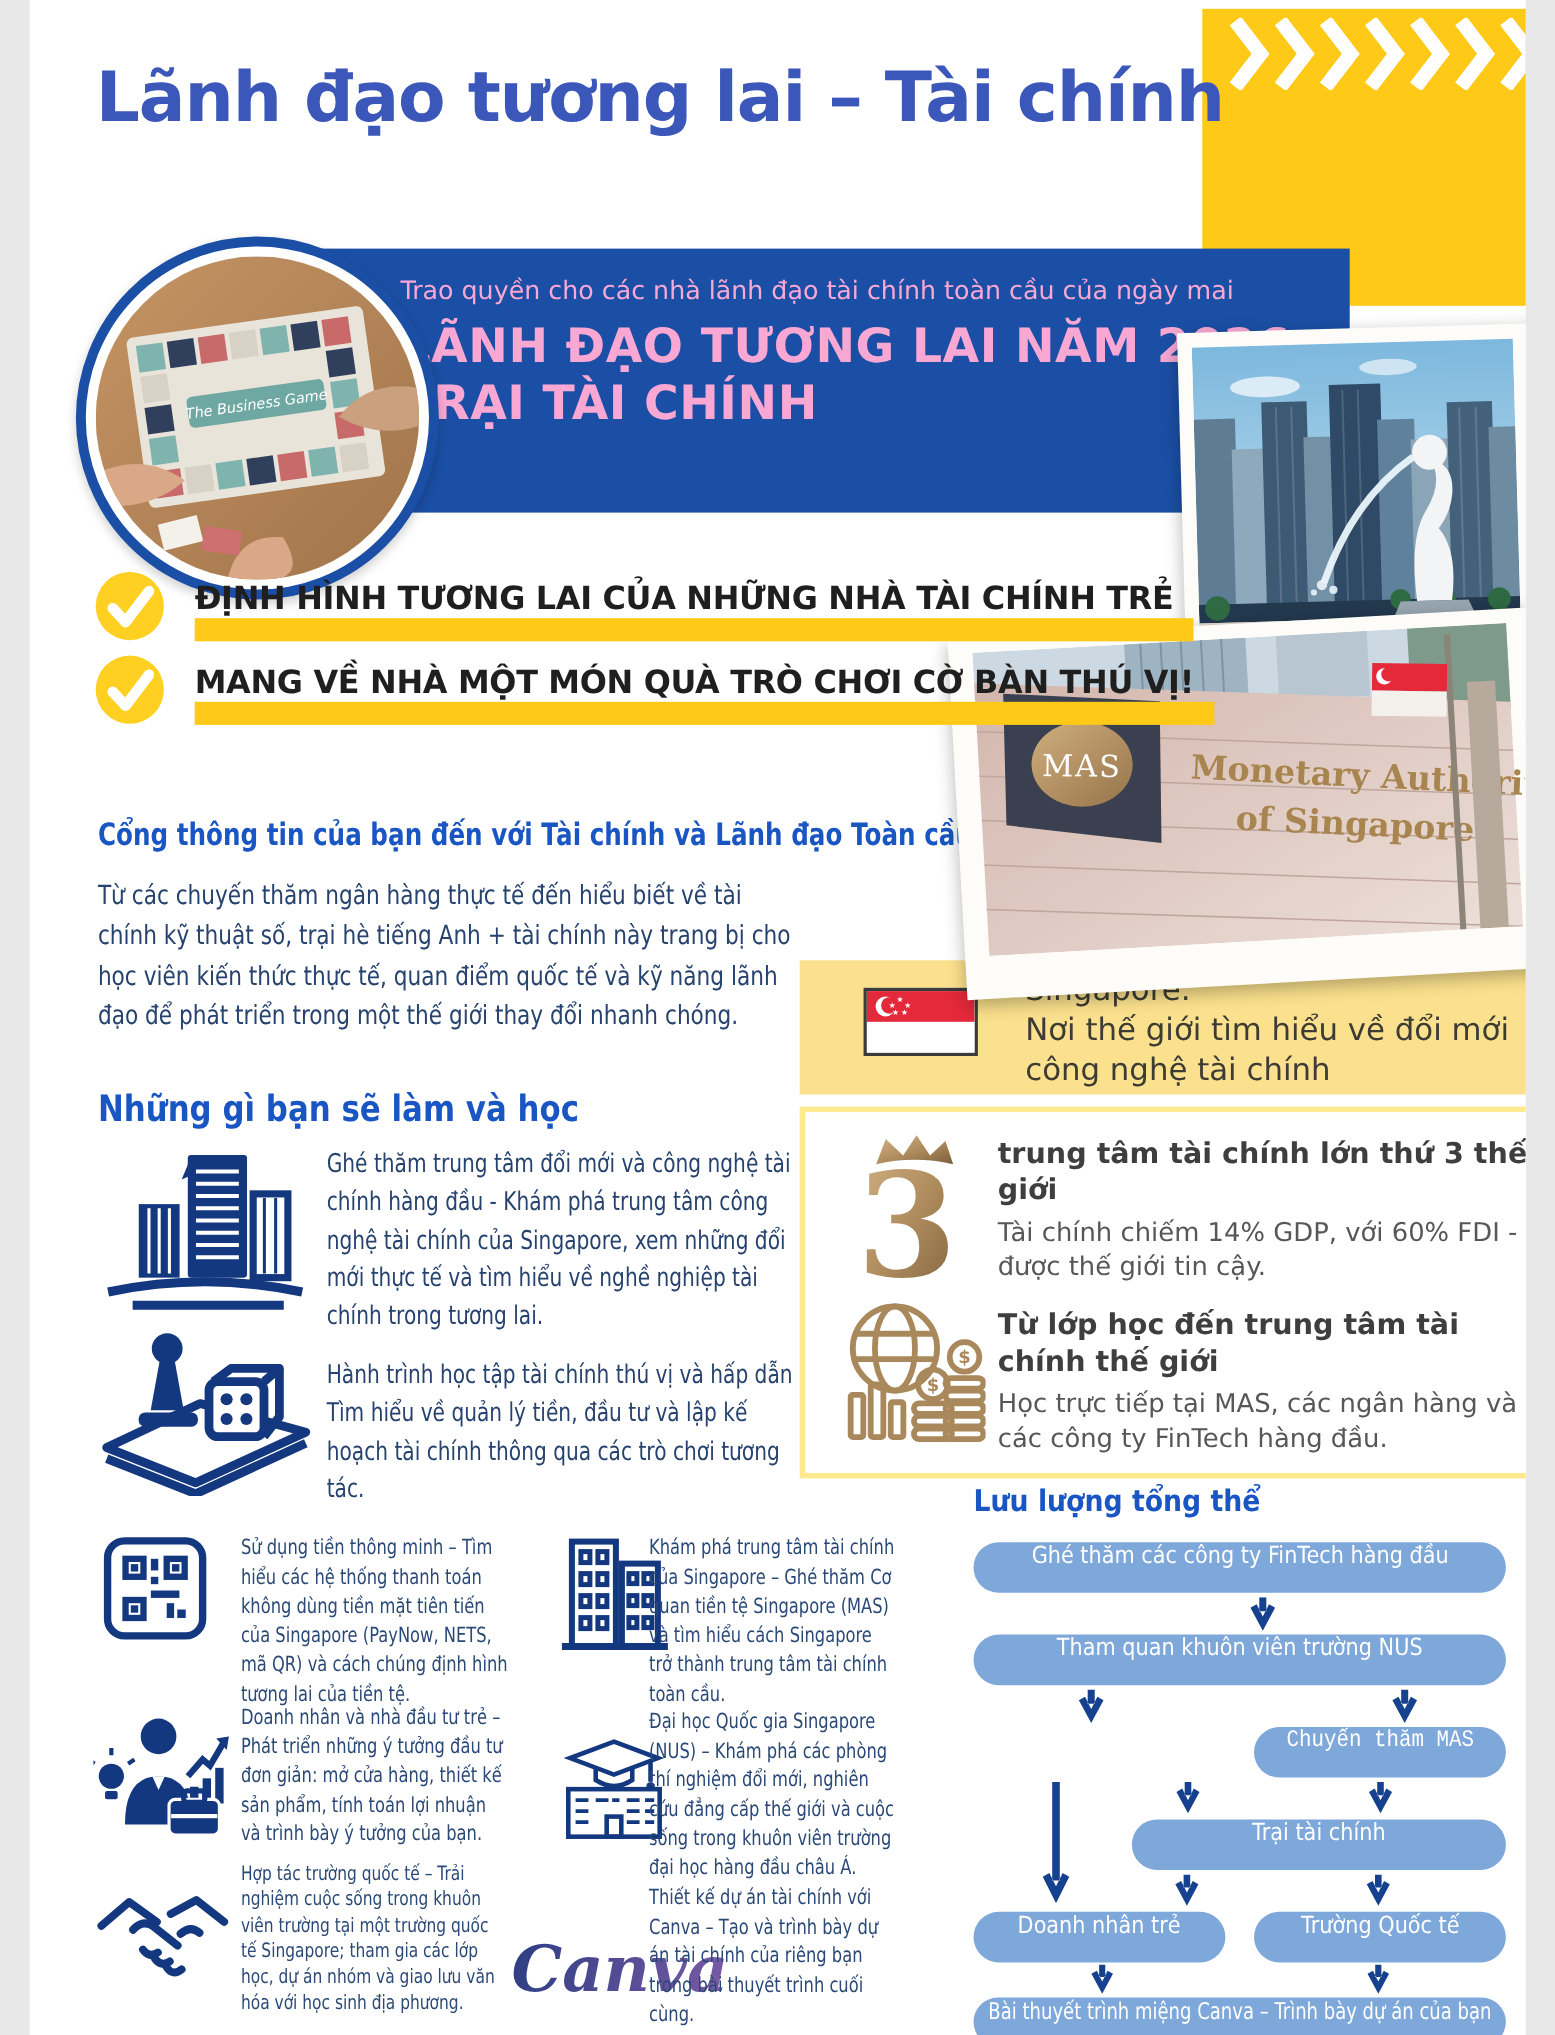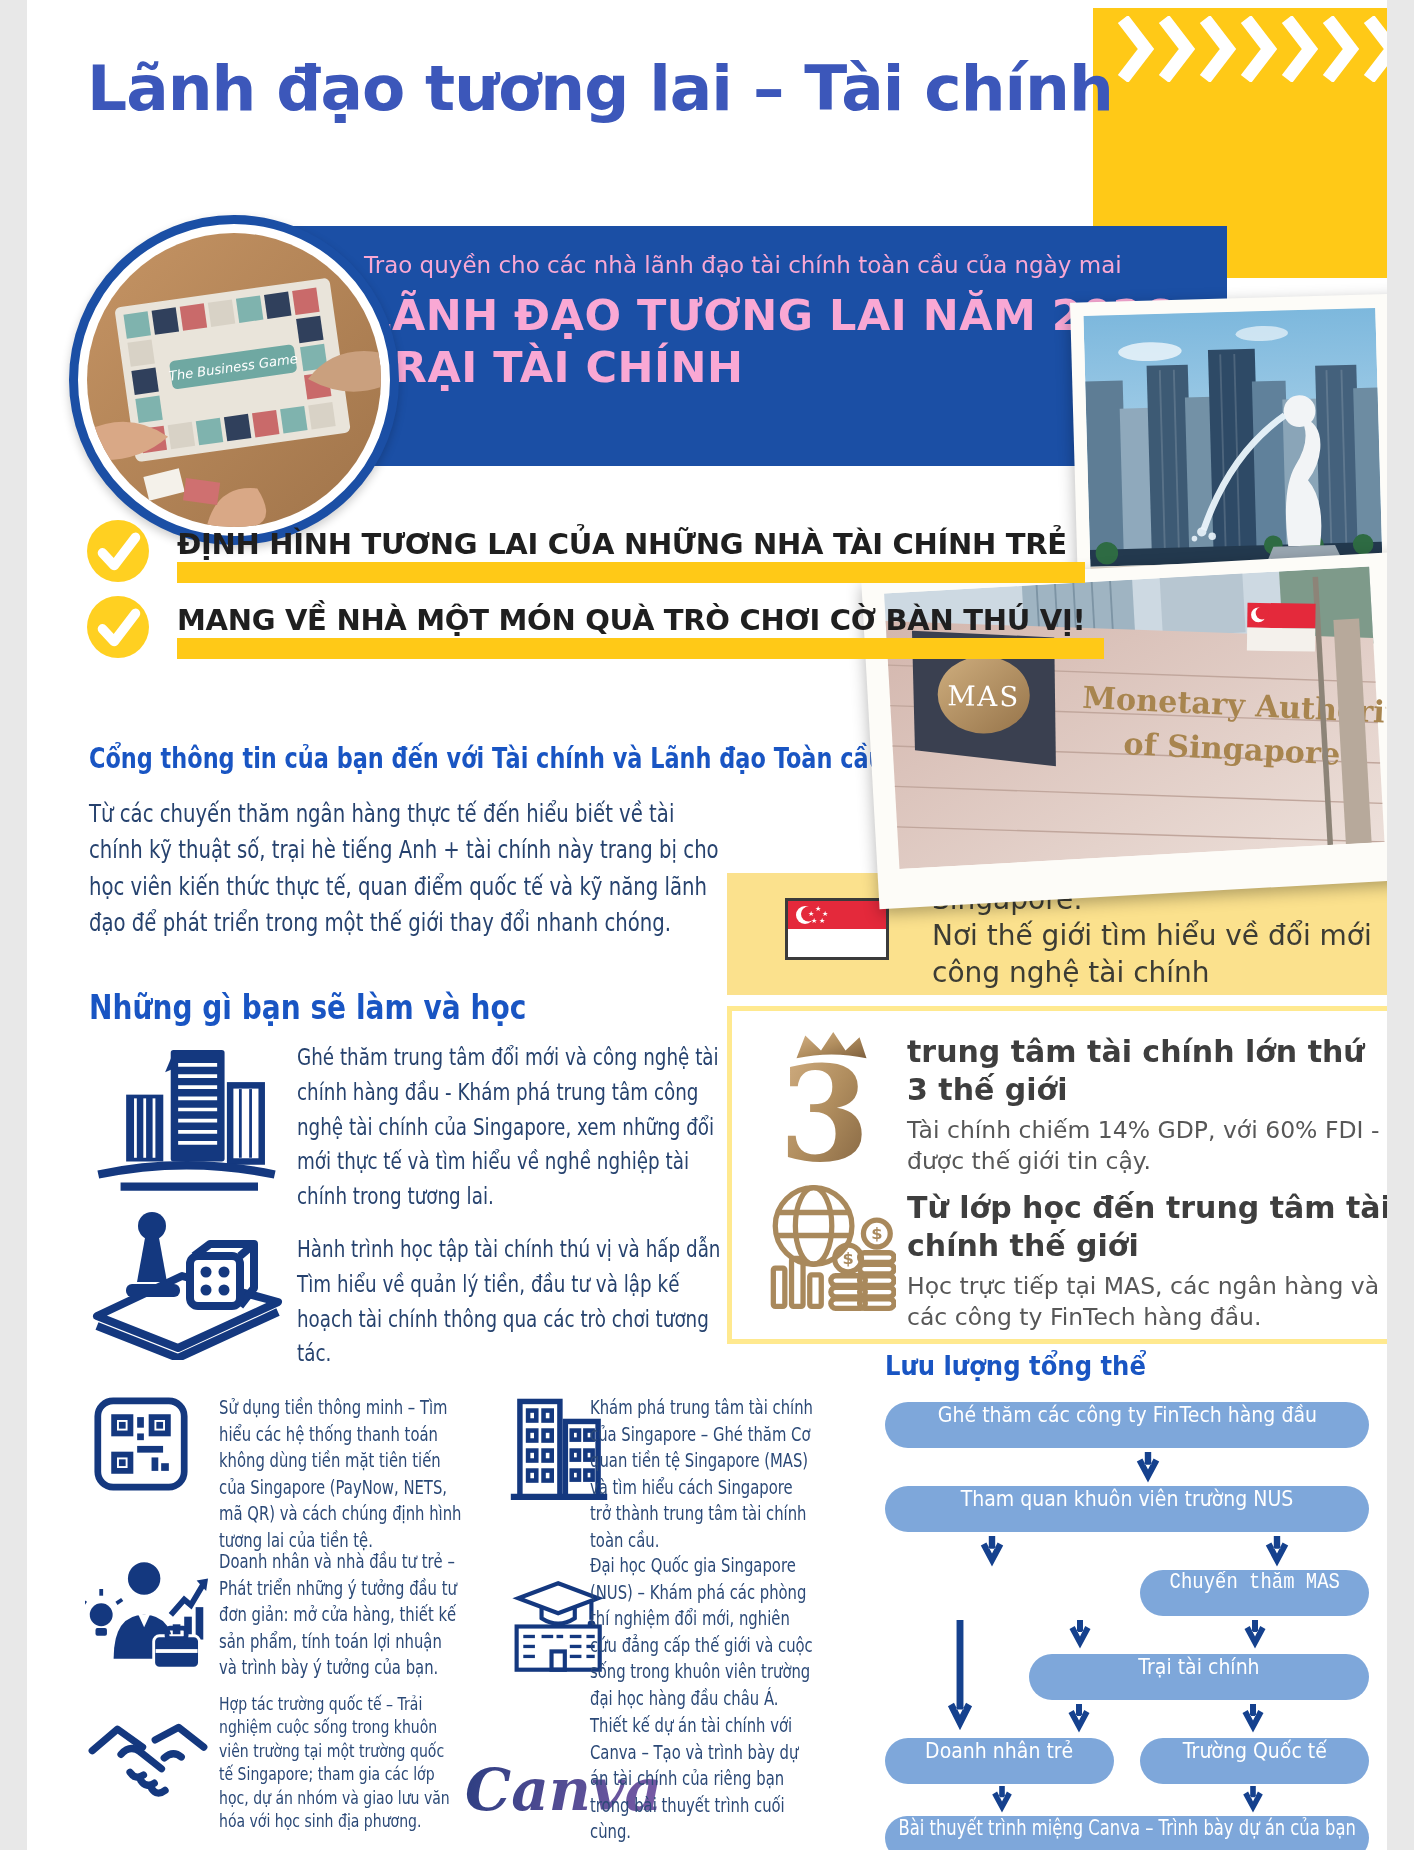--- a/index.html
+++ b/index.html
@@ -36,21 +36,21 @@
   .act-head{left:62px;top:988px;font-size:33px;transform:scaleX(.85);}
   .act-text{position:absolute;width:565px;font-size:23.5px;line-height:1.48;color:#26426e;
             transform:scaleX(.78);transform-origin:0 0;}
   .icon-abs{position:absolute;}
   
   .sg-box{position:absolute;left:700px;top:873px;width:700px;height:122px;background:#fbe18d;z-index:4;}
   .sg-flag{position:absolute;left:58px;top:25px;width:104px;height:62px;border:3px solid #3b3b3b;box-sizing:border-box;background:#fff;}
   .sg-text{position:absolute;left:205px;top:9px;width:480px;font-size:28px;line-height:1.3;color:#3c3c34;}
   .stats-box{position:absolute;left:700px;top:1006px;width:700px;height:338px;background:#fff;border:5px solid #ffe98f;
              box-sizing:border-box;z-index:4;}
-  .stat-title{font-size:30px;font-weight:bold;color:#3e3e3e;line-height:1.25;}
+  .stat-title{font-size:26px;font-weight:bold;color:#3e3e3e;line-height:1.25;}
   .stat-body{margin-top:7px;font-size:23.5px;color:#575757;line-height:1.32;}
   .stat-text{position:absolute;left:175px;width:485px;}
   
   .flow{position:absolute;left:845px;top:1346px;width:553px;height:504px;z-index:6;}
   .flow-title{position:absolute;left:13px;top:4px;font-size:27px;font-weight:bold;color:#1955c3;white-space:nowrap;
               transform:scaleX(.9);transform-origin:0 0;}
   .pill{position:absolute;height:46px;background:#7ea7da;border-radius:24px;color:#fff;display:flex;
         justify-content:center;font-size:21.5px;white-space:nowrap;}
   .pill span{transform:scaleX(.88);}
   .pill.final span{transform:scaleX(.78);font-size:21px;}

